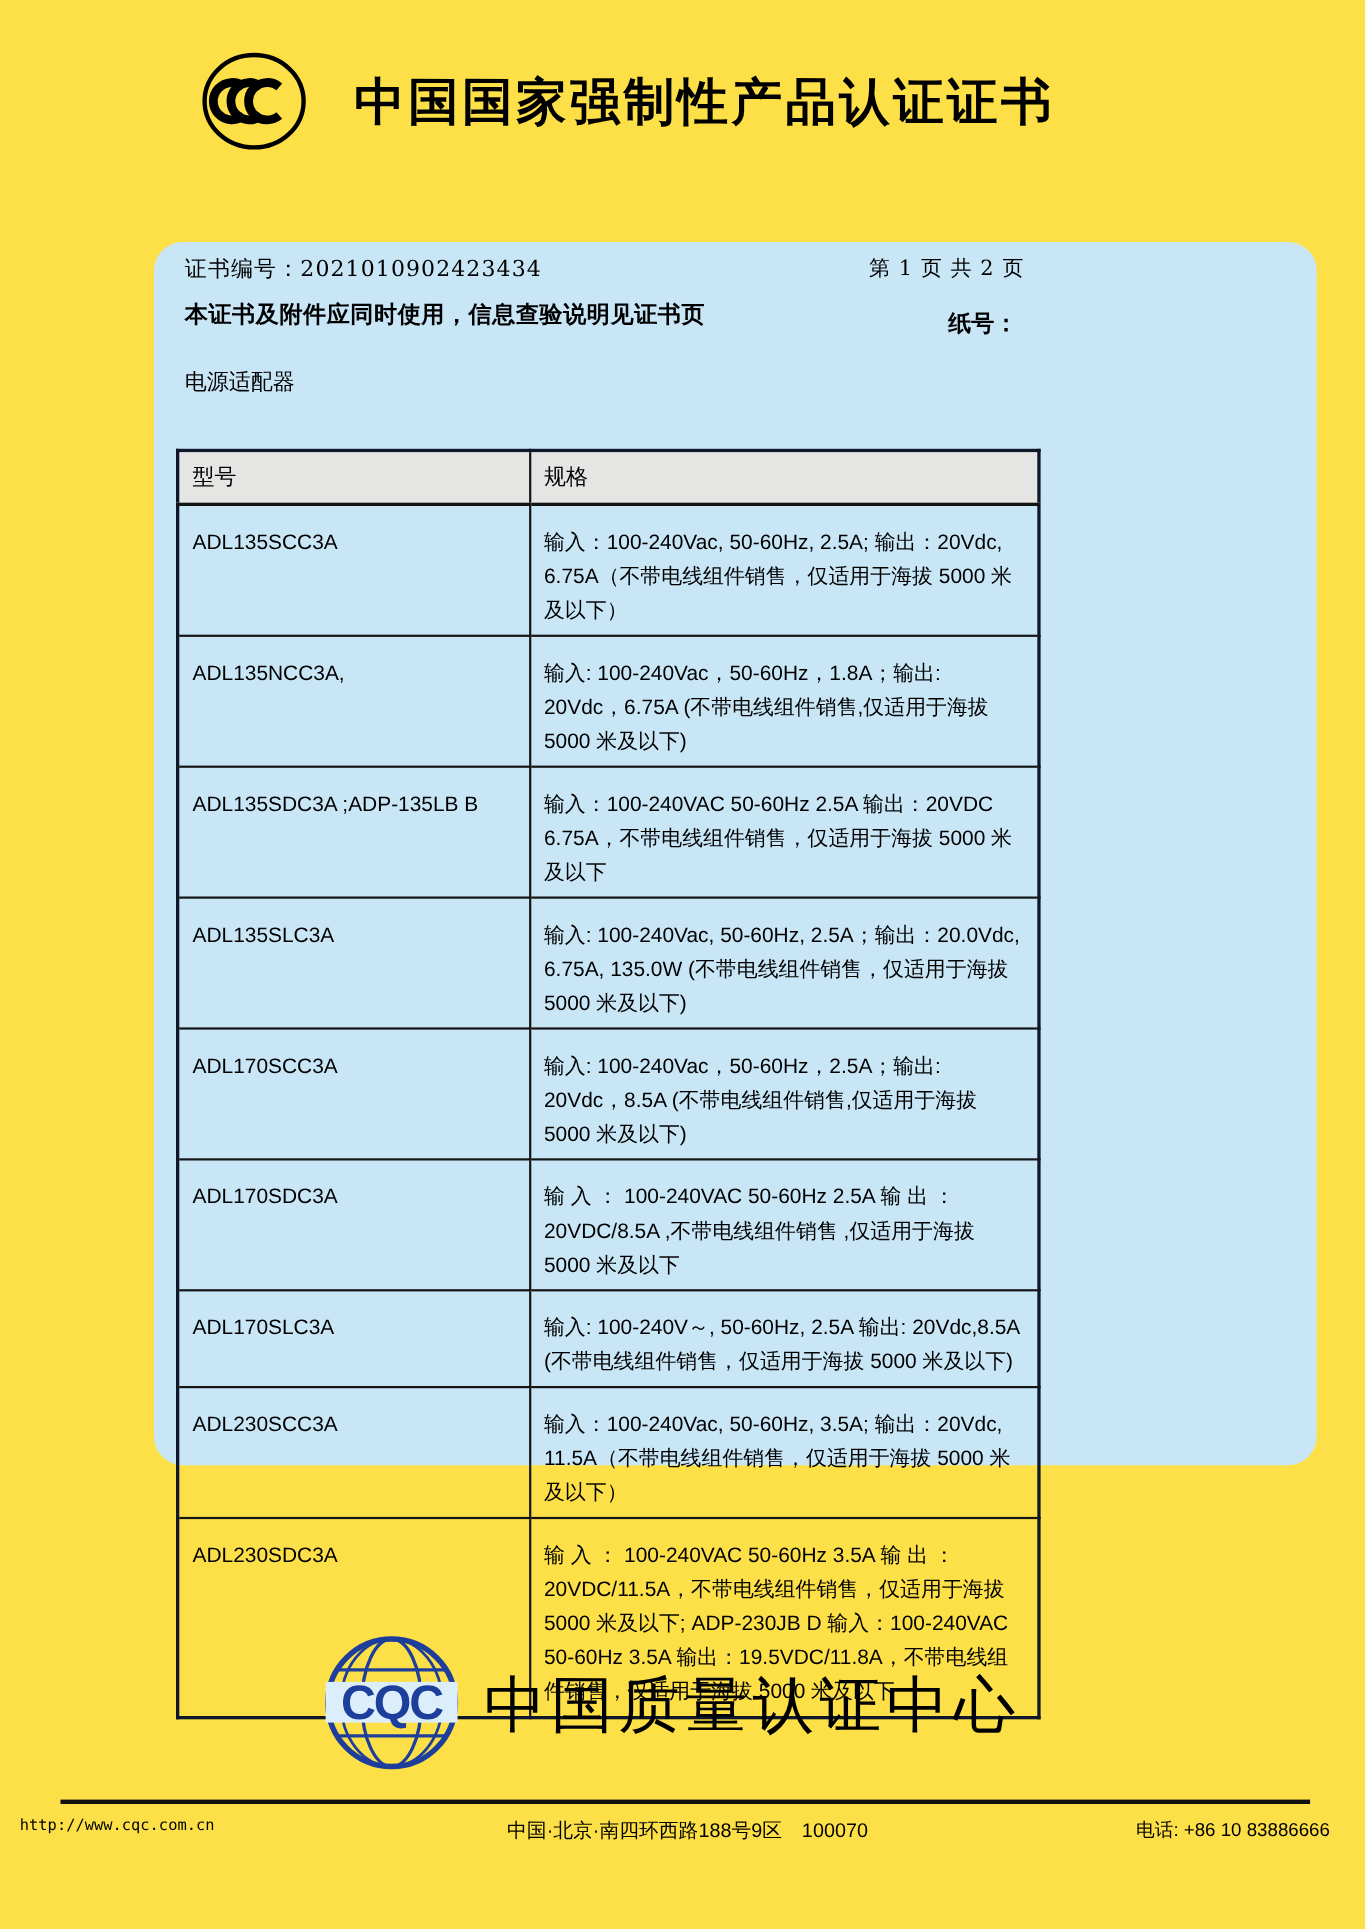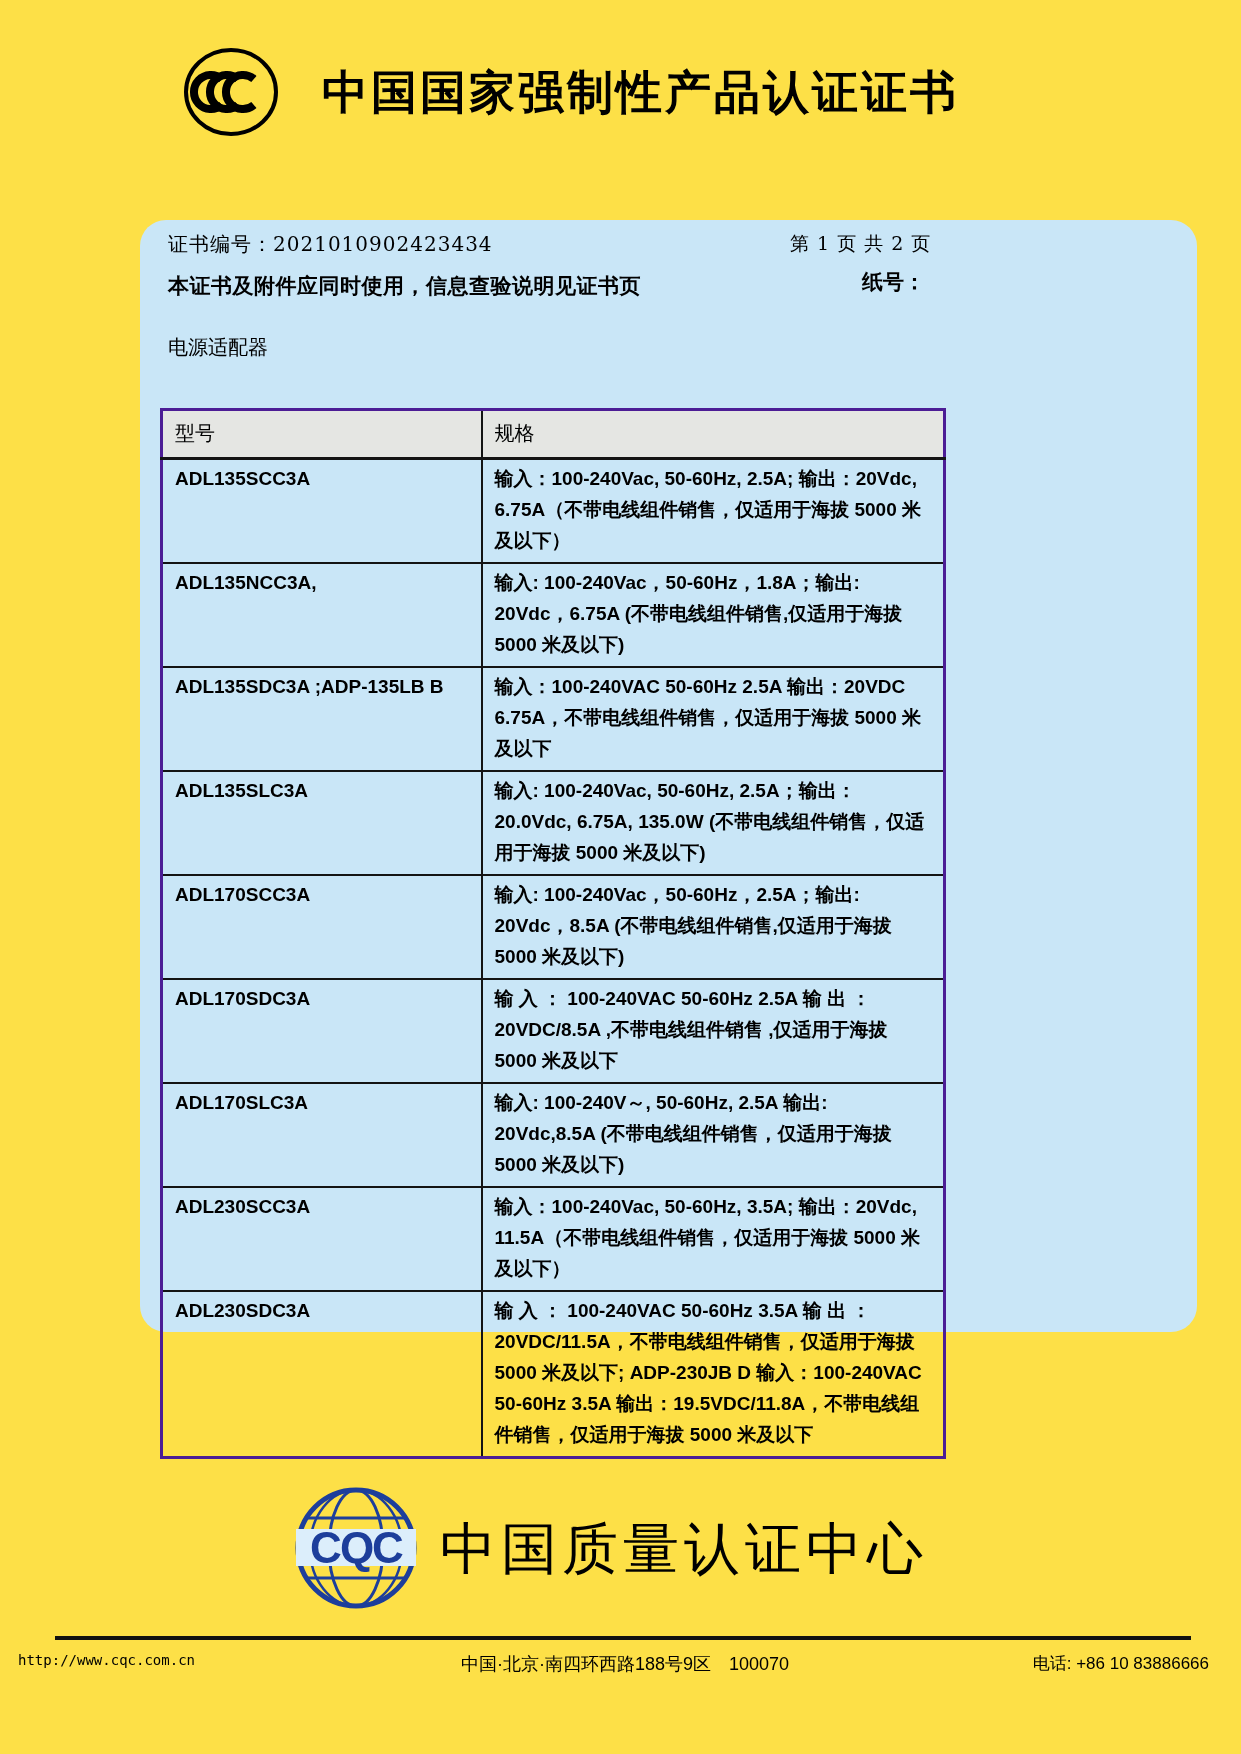--- a/index.html
+++ b/index.html
@@ -59,56 +59,55 @@
     position: absolute;
     left: 168px;
     top: 272px;
     font-size: 21px;
     font-weight: bold;
     letter-spacing: 0.5px;
   }
   .paper-no {
     position: absolute;
     left: 862px;
-    top: 268px;
+    top: 280px;
     font-size: 21px;
     font-weight: bold;
   }
   .section-label {
     position: absolute;
     left: 168px;
     top: 334px;
     font-size: 20px;
   }
   
   table.spec-table {
     position: absolute;
     left: 160px;
     top: 408px;
     width: 786px;
     border-collapse: collapse;
-    border: 3px solid #4c1d95;
+    border: 3px solid #0f172a;
     font-size: 19px;
   }
   .spec-table th {
     background: #e5e6e3;
     border: 2px solid #141414;
     border-bottom-width: 3px;
     font-weight: normal;
     font-size: 20px;
     text-align: left;
     padding: 9px 12px 10px;
   }
   .spec-table th.col-model { width: 320px; }
   .spec-table td {
     border: 2px solid #141414;
     vertical-align: top;
-    padding: 3px 12px 6px;
+    padding: 18px 12px 6px;
     line-height: 31px;
-    font-weight: bold;
   }
   .spec-table td.model { white-space: nowrap; }
   
   .cqc-block {
     position: absolute;
     left: 292px;
     top: 1484px;
     display: flex;
     align-items: center;
   }

